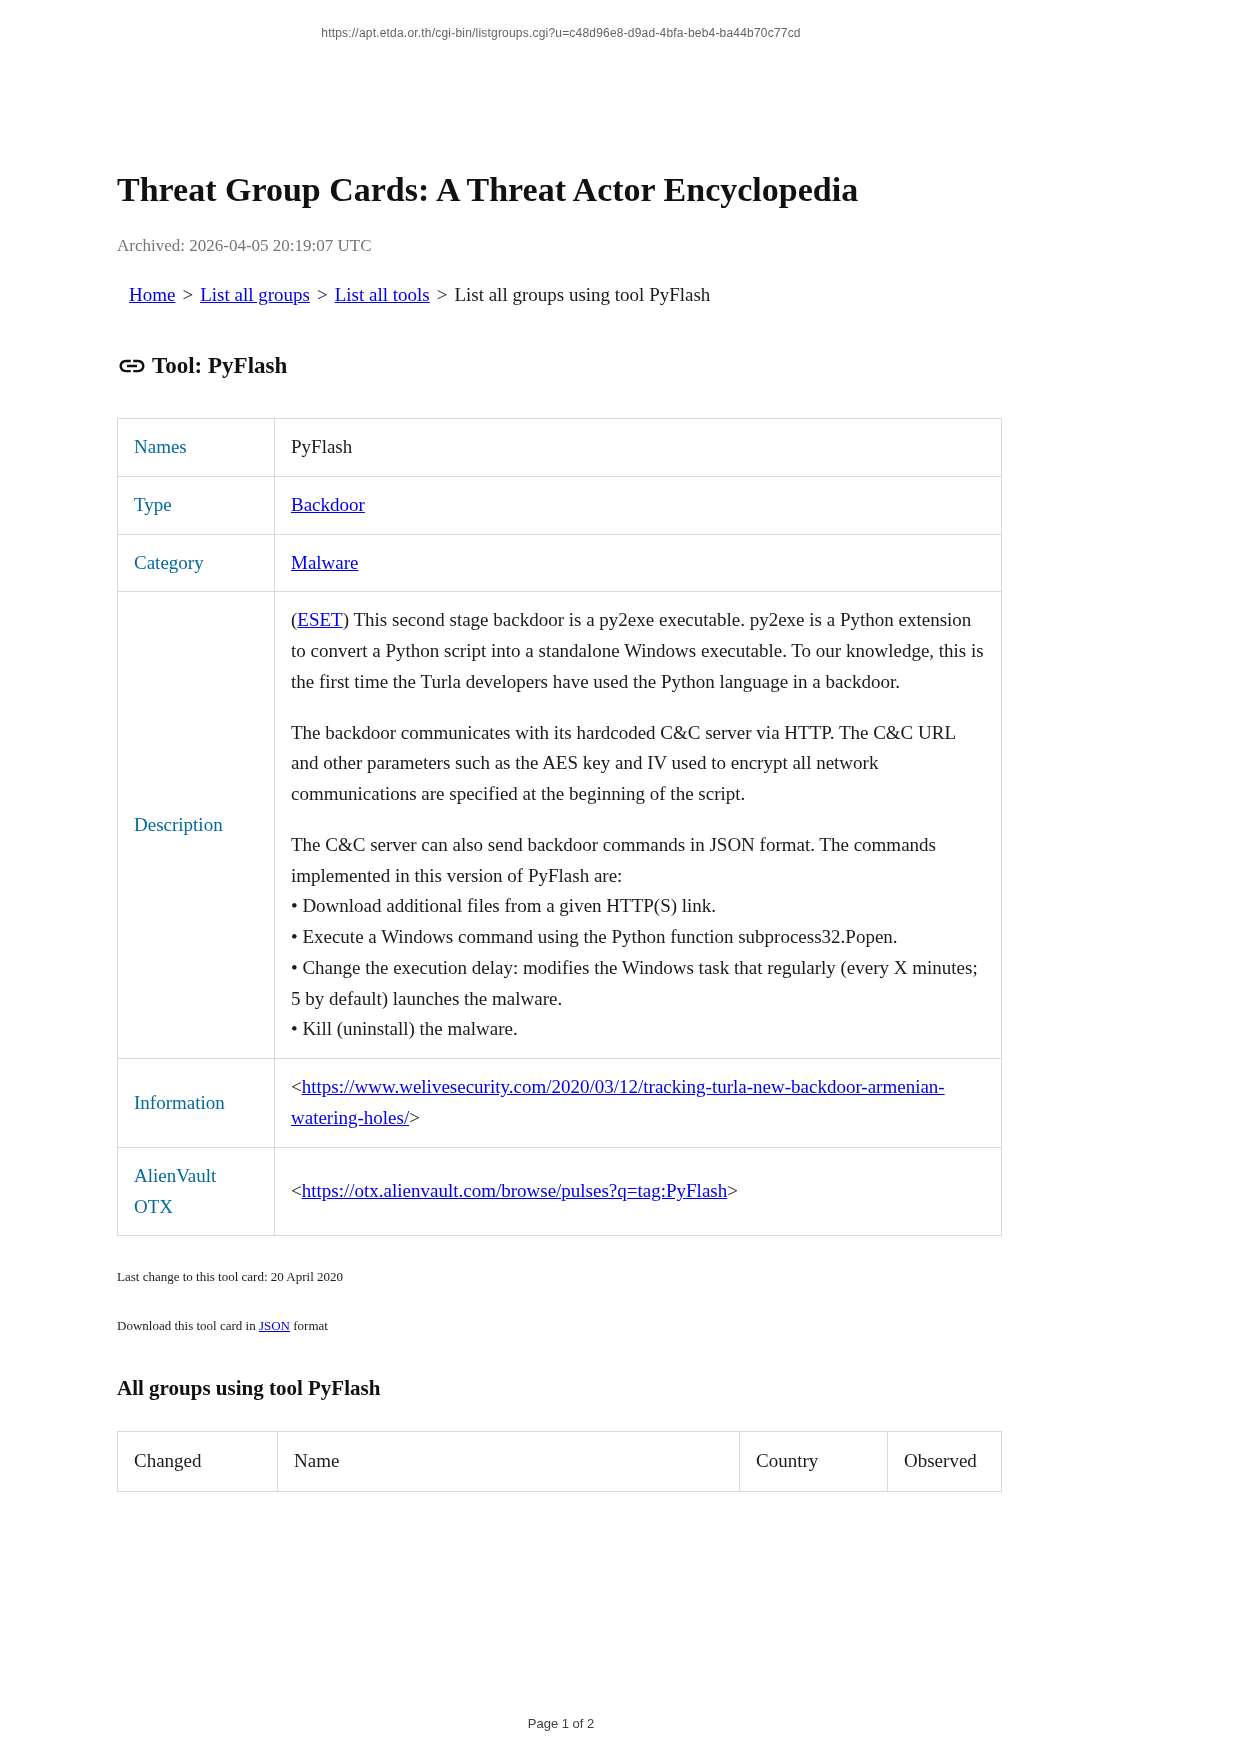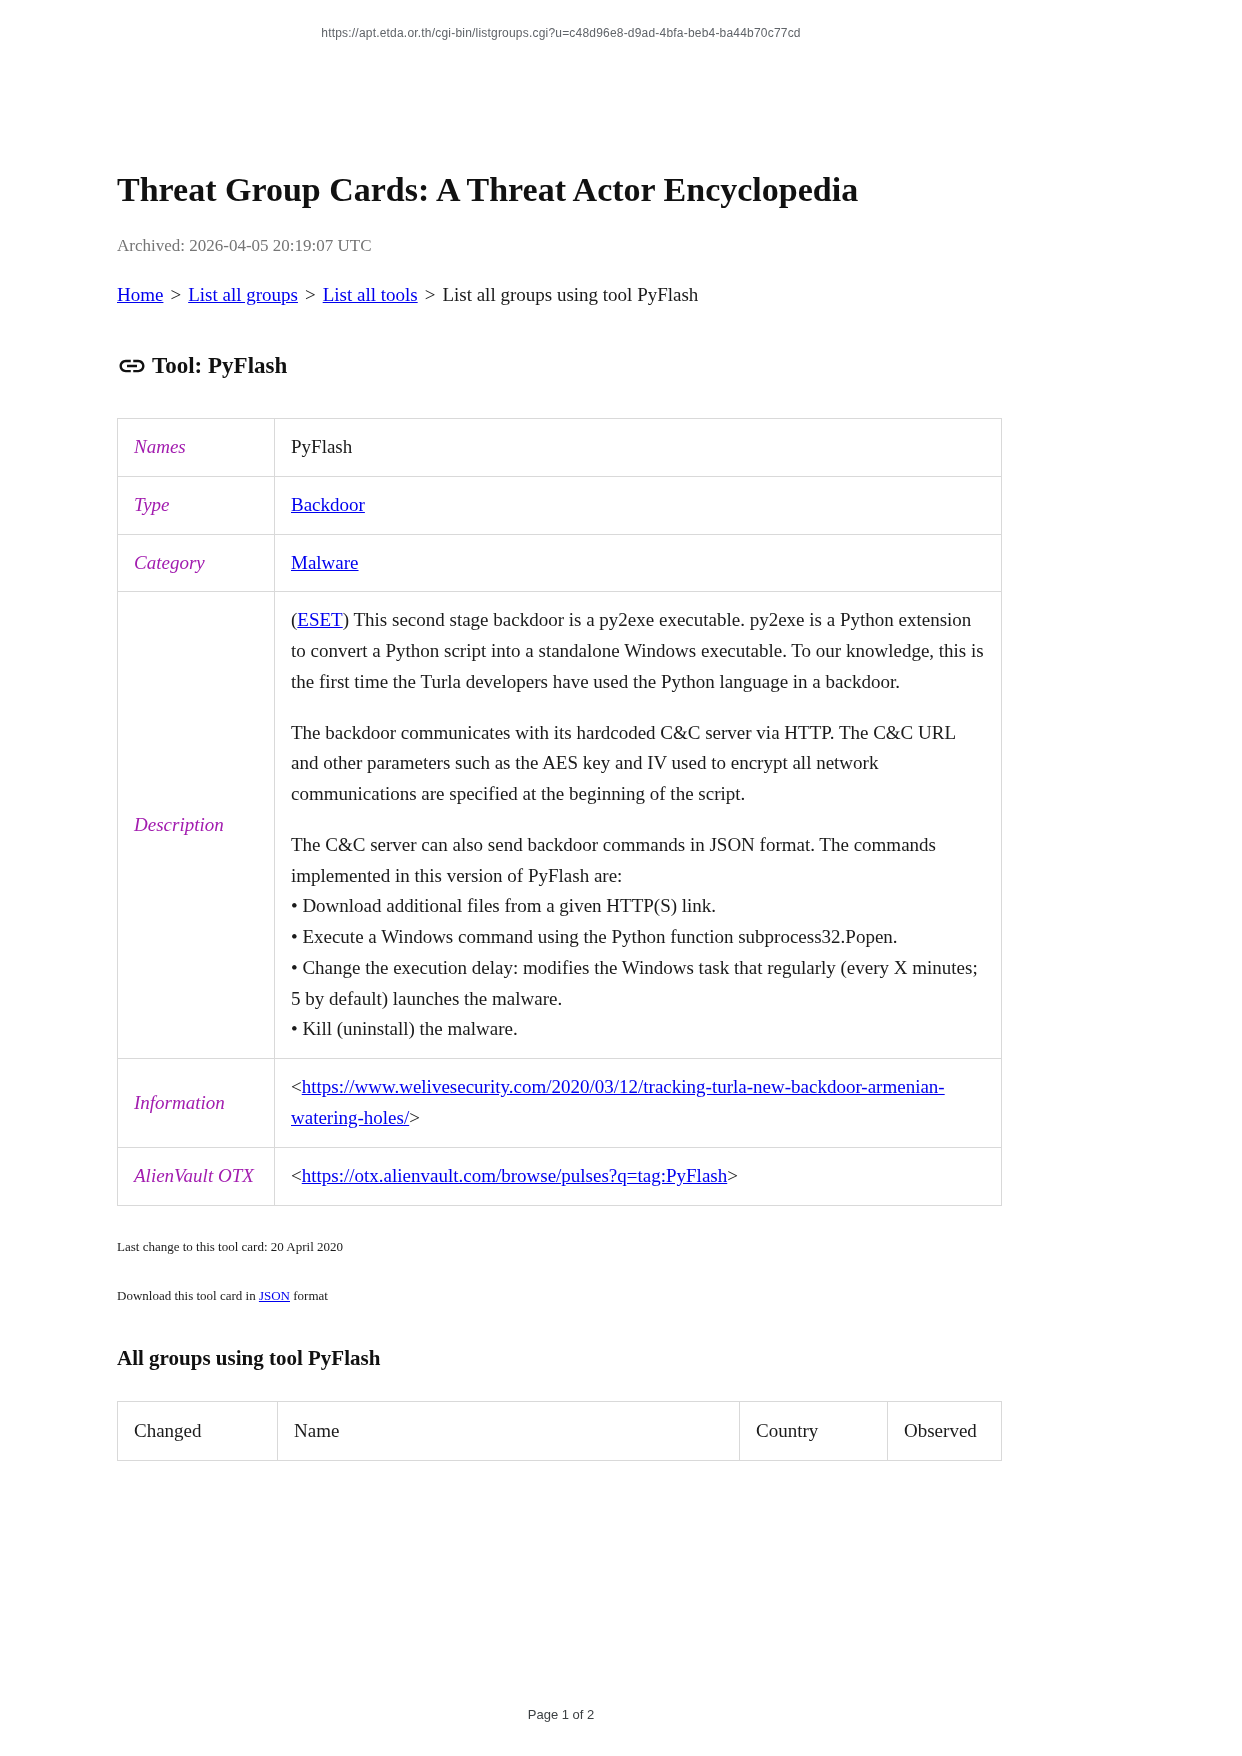--- a/index.html
+++ b/index.html
@@ -27,21 +27,21 @@
     margin: 131px 0 0 0;
     font-size: 34px;
     font-weight: bold;
     color: #111111;
   }
   .archived {
     margin-top: 27px;
     font-size: 17px;
     color: #757575;
   }
-  .breadcrumb { margin-top: 28px; font-size: 19px; color: #1b1b1b; }
+  .breadcrumb { margin-top: 28px; font-size: 19px; color: #1b1b1b; margin-left: 12px; }
   .breadcrumb .sep { margin: 0 7px; }
   a.link {
     color: #0000ee;
     text-decoration: underline;
     cursor: pointer;
   }
   .tool-heading {
     margin-top: 45px;
     display: flex;
     align-items: center;
@@ -57,21 +57,21 @@
     width: 100%;
     border-collapse: collapse;
     font-size: 19px;
   }
   table.card td {
     border: 1px solid #d9d9d9;
     padding: 13px 16px;
     vertical-align: middle;
     line-height: 1.62;
   }
-  table.card td.label-cell { width: 157px; color: #a21caf; font-style: italic; }
+  table.card td.label-cell { width: 157px; color: #0369a1; }
   td.desc-cell { padding-top: 16px; padding-bottom: 16px; }
   .desc-par { margin: 0 0 20px 0; }
   .desc-par.last { margin-bottom: 0; }
   .bullet-line { margin: 0; }
   .url-cell { overflow-wrap: break-word; word-break: break-word; }
 
   .note { margin: 33px 0 0 0; font-size: 13px; }
   .groups-heading {
     margin: 42px 0 0 0;
     font-size: 21px;
@@ -91,21 +91,21 @@
     font-weight: normal;
     text-align: left;
     line-height: 1.6;
   }
   table.groups th.col-changed  { width: 160px; }
   table.groups th.col-name     { width: 462px; }
   table.groups th.col-country  { width: 148px; }
 
   .print-footer {
     position: absolute;
-    bottom: 34px;
+    bottom: 25px;
     left: 0;
     width: 100%;
     text-align: center;
     font-family: "Liberation Sans", "DejaVu Sans", sans-serif;
     font-size: 13px;
     color: #3c4043;
   }
 </style>
 </head>
 <body>

